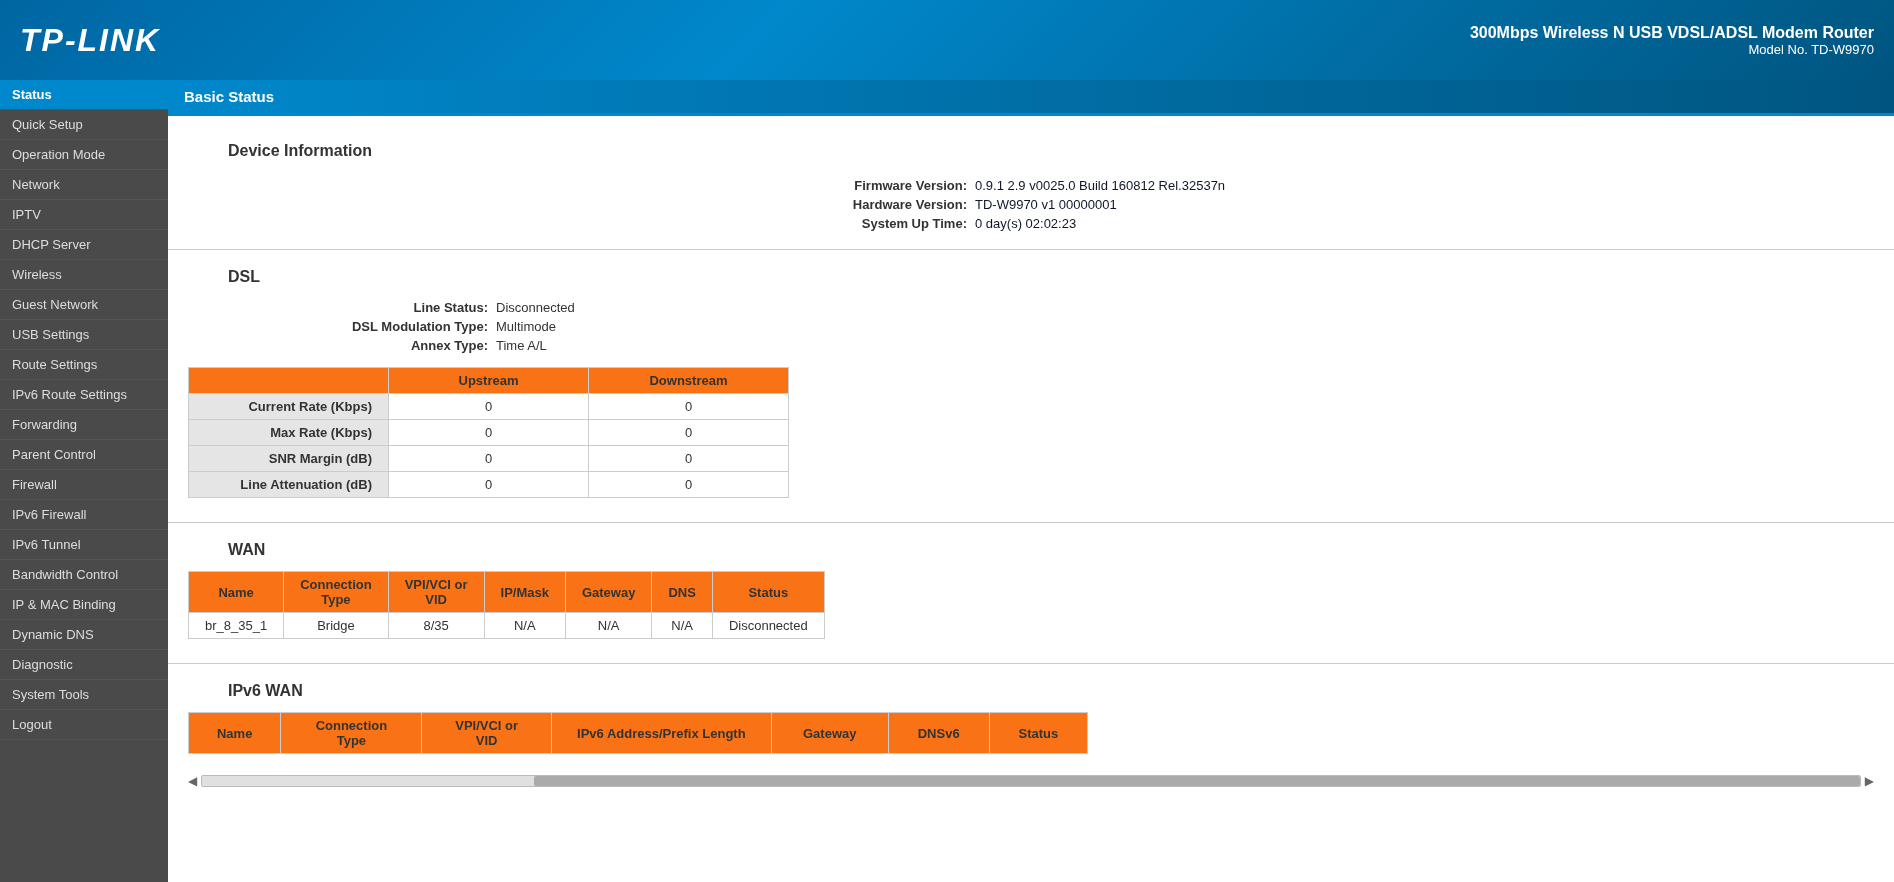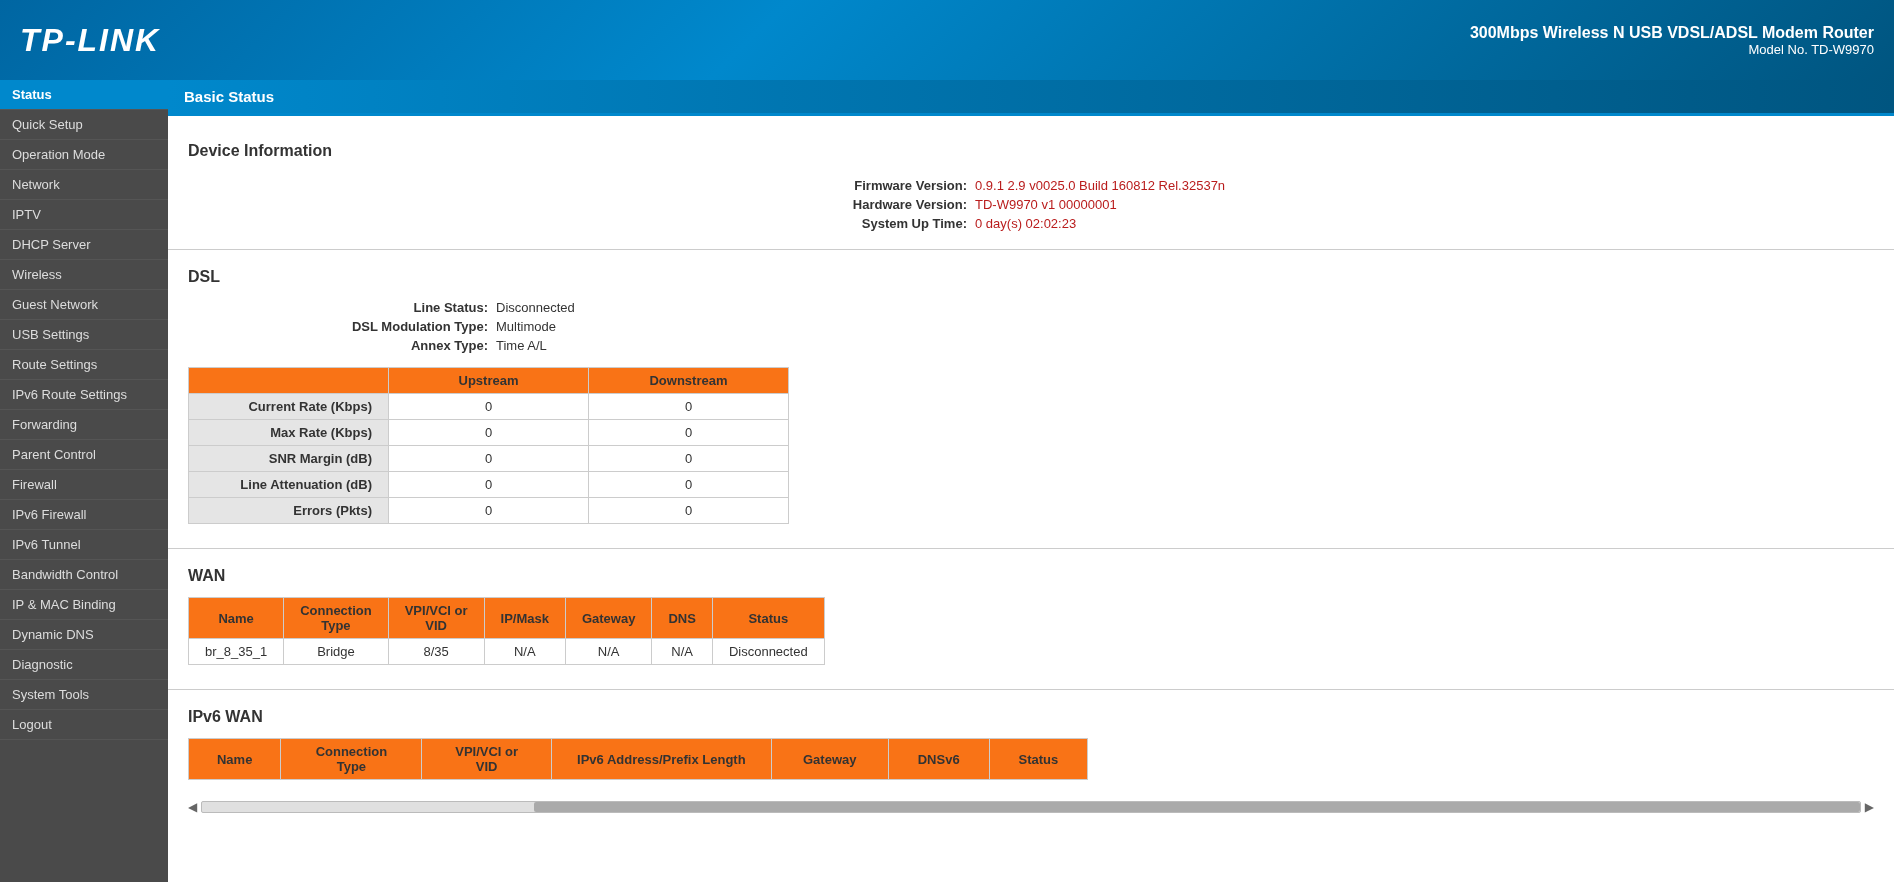--- a/index.html
+++ b/index.html
@@ -85,38 +85,39 @@
       background: #0088cc;
       margin-bottom: 16px;
     }
 
     
     .section-heading {
       font-size: 16px;
       font-weight: bold;
       color: #333;
       padding: 10px 20px 8px 20px;
+      margin-left: 40px;
     }
 
     
     .info-row {
       display: flex;
       justify-content: center;
       padding: 2px 0;
     }
     .info-label {
       font-weight: bold;
       text-align: right;
       width: 200px;
       margin-right: 8px;
       color: #333;
     }
     .info-value {
       width: 320px;
-      color: #b91c1c;
+      color: #0f172a;
     }
 
     
     .dsl-info {
       padding: 4px 20px 8px 20px;
     }
     .dsl-row {
       display: flex;
       padding: 2px 0;
     }
@@ -303,25 +304,20 @@
           <tr>
             <td class="row-header">SNR Margin (dB)</td>
             <td>0</td>
             <td>0</td>
           </tr>
           <tr>
             <td class="row-header">Line Attenuation (dB)</td>
             <td>0</td>
             <td>0</td>
           </tr>
-          <tr>
-            <td class="row-header">Errors (Pkts)</td>
-            <td>0</td>
-            <td>0</td>
-          </tr>
         </tbody>
       </table>
     </div>
 
     <div class="separator"></div>
 
     <div class="section-heading">WAN</div>
 
     <div class="table-container">
       <table>

